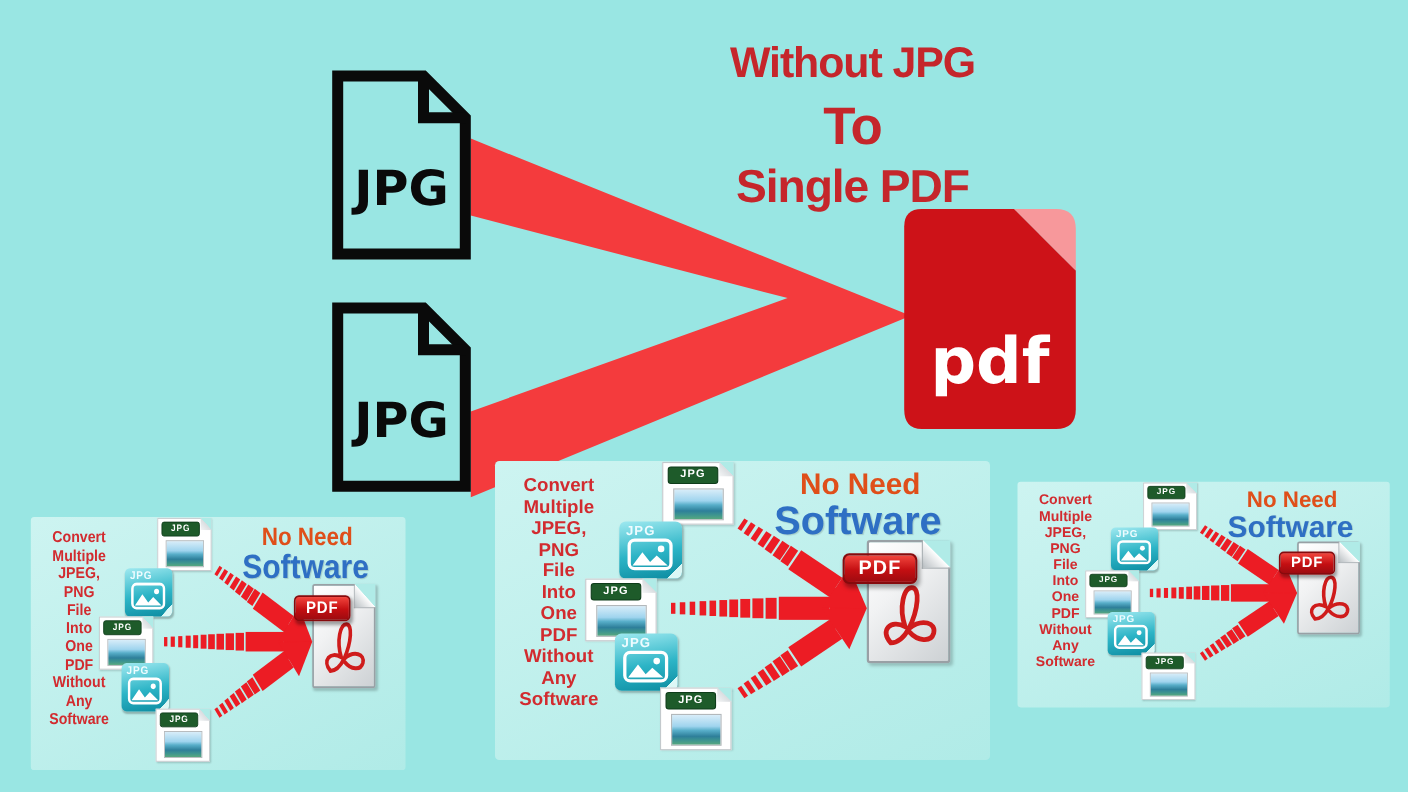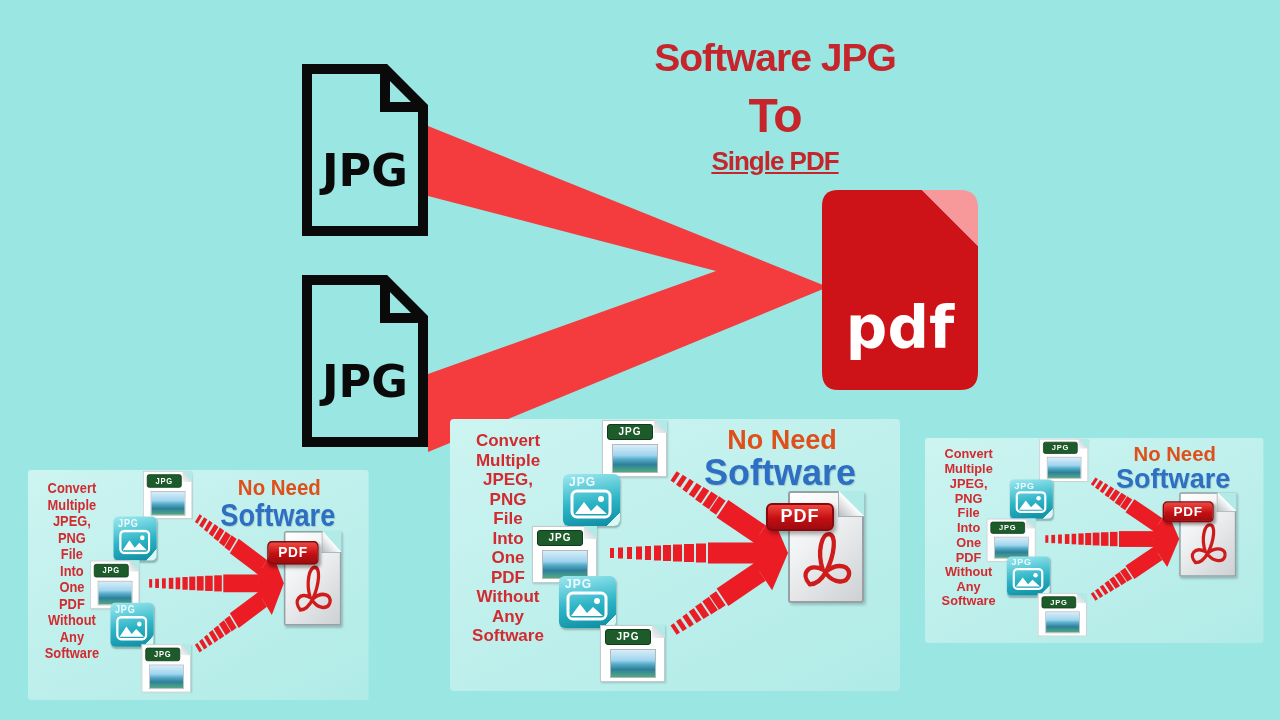--- a/index.html
+++ b/index.html
@@ -9,21 +9,21 @@
     font-family:"Liberation Sans",sans-serif;
     position:relative;
   }
   .stage{position:absolute;inset:0;}
 
   
   .title{position:absolute;left:600px;top:0;width:350px;text-align:center;
          color:var(--title-red,#c5262b);font-weight:bold;letter-spacing:-1px;}
   .title .t1{position:absolute;top:36px;width:100%;font-size:39px;}
   .title .t2{position:absolute;top:88px;width:100%;font-size:48px;}
-  .title .t3{position:absolute;top:146px;width:100%;font-size:26px;text-decoration:underline;}
+  .title .t3{position:absolute;top:146px;width:100%;font-size:42px;}
 
   
   .topgfx{position:absolute;left:0;top:0;}
   .jpg-outline-text{font:bold 44px "DejaVu Sans",sans-serif;fill:#0a0a0a;}
   .bigpdf-text{font:bold 58px "DejaVu Sans",sans-serif;fill:#ffffff;}
 
   
   .panel{position:absolute;width:450px;height:272px;transform-origin:0 0;
          background:linear-gradient(155deg,var(--panel-bg-1,#cdf4f1) 0%,var(--panel-bg-2,#b0ebe7) 100%);
          border-radius:4px;}
@@ -105,21 +105,21 @@
     </g>
 
     <g transform="translate(820,188)">
       <path d="M18,2 H102 L158,58 V184 Q158,202 140,202 H18 Q2,202 2,184 V18 Q2,2 18,2 Z" style="fill:var(--pdf-red,#cd1218)"></path>
       <path d="M102,2 H140 Q158,2 158,20 V58 Z" style="fill:var(--pdf-fold-pink,#f7989b)"></path>
       <text class="bigpdf-text" x="80" y="160" text-anchor="middle">pdf</text>
     </g>
   </svg>
 
   <div class="title">
-    <div class="t1">Software JPG</div>
+    <div class="t1">Without JPG</div>
     <div class="t2">To</div>
     <div class="t3">Single PDF</div>
   </div>
 
   <div id="panels">
     <div class="panel p-left">
 
       <div class="convert">
         <div>Convert</div>
         <div>Multiple</div>

